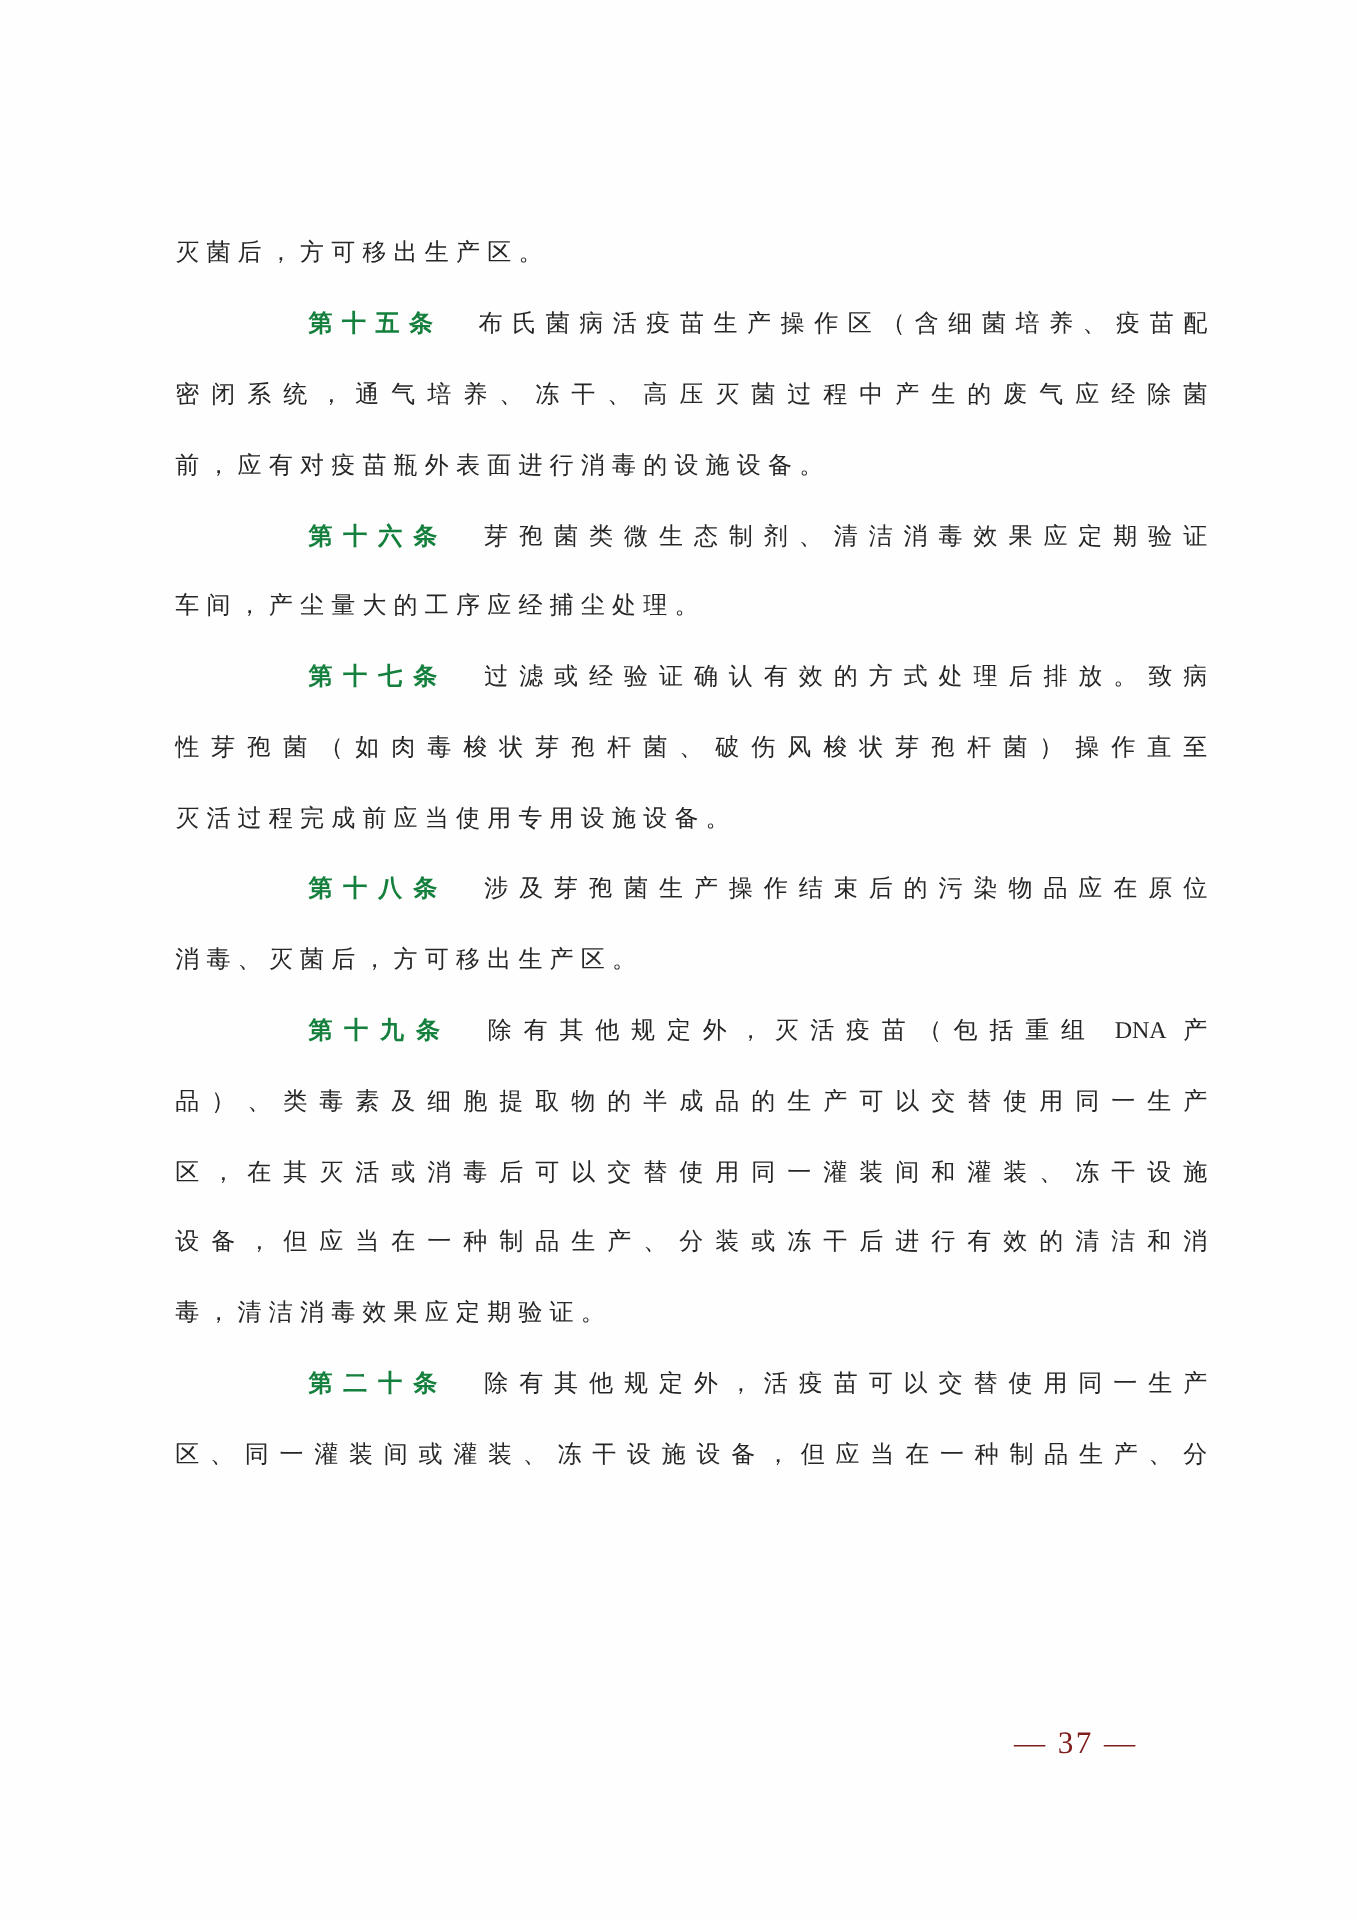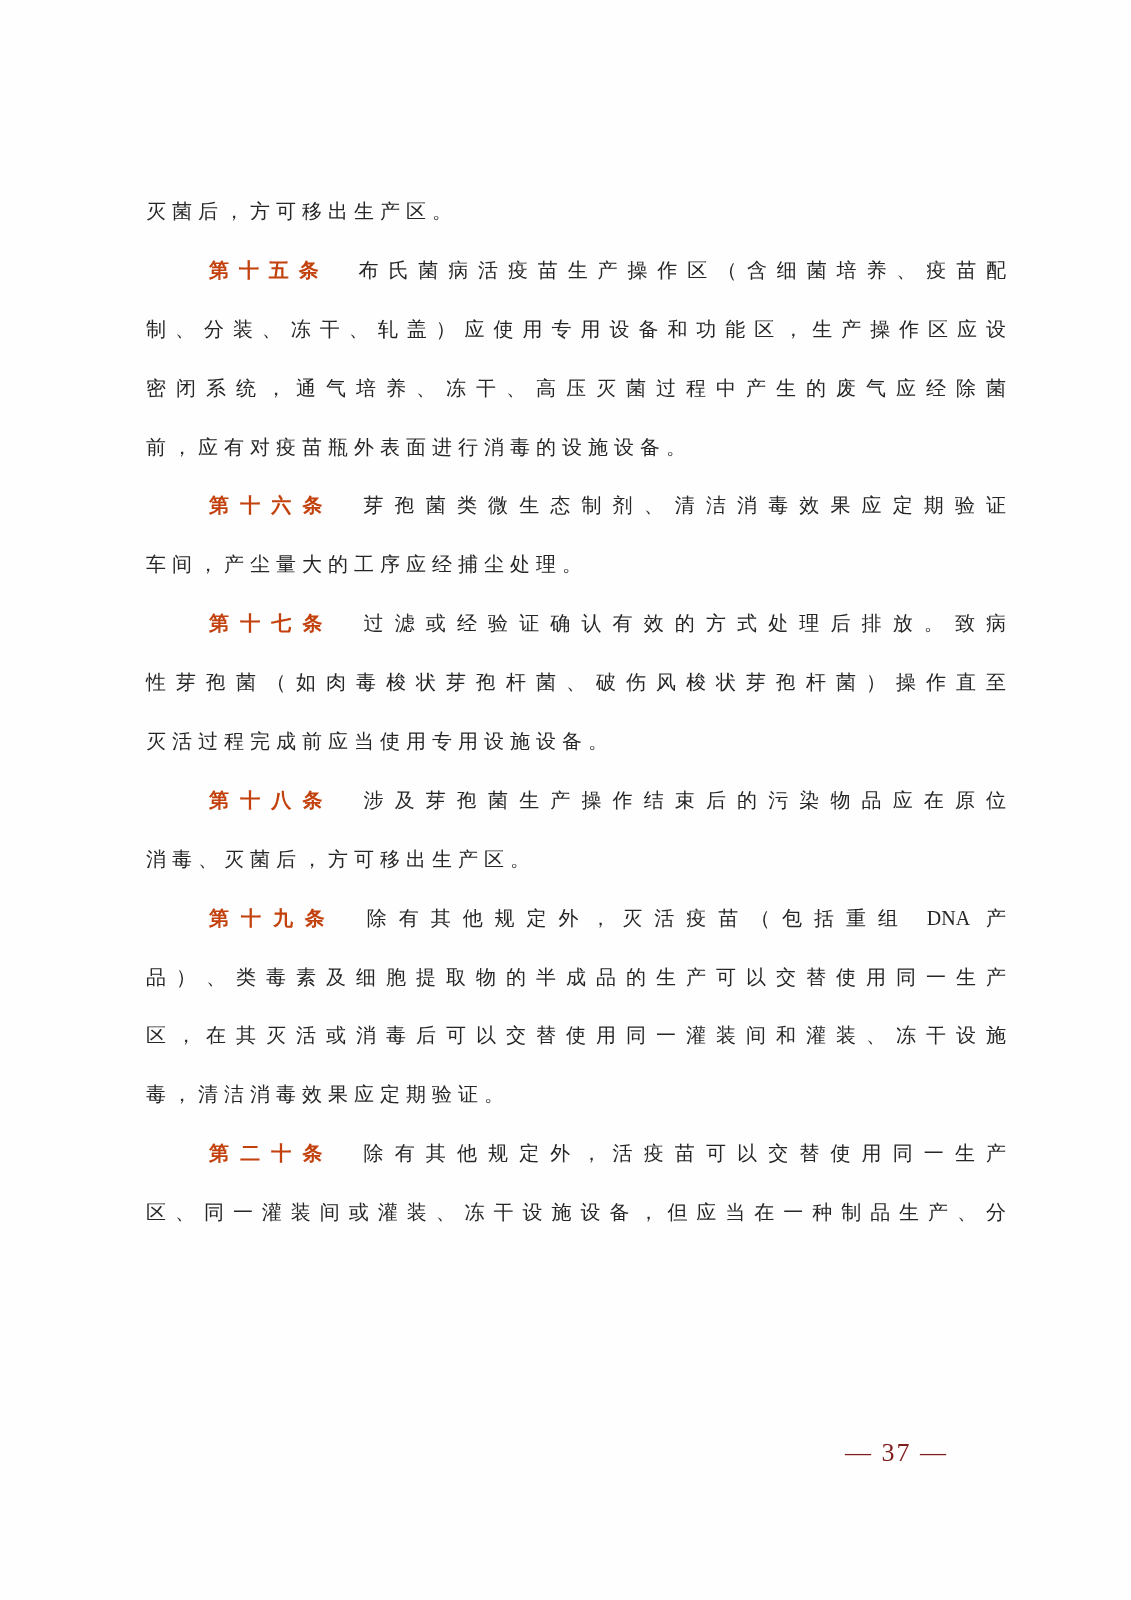--- a/index.html
+++ b/index.html
@@ -46,53 +46,54 @@
     letter-spacing: 6px;
   }
   
   .line.head {
     padding-left: 63px;
     width: 797px;
   }
   .article-head {
     font-family: "Liberation Sans", sans-serif;
     font-weight: 700;
-    color: #c2410c;
+    color: #15803d;
     margin-right: 30px;
+    margin-left: 48px;
   }
   .footer {
     position: absolute;
     left: 845px;
     top: 1438px;
     width: 125px;
     text-align: left;
     font-size: 26px;
     color: #7f1d1d;
     letter-spacing: 2px;
     line-height: 30px;
   }
 </style>
 </head>
 <body>
 
 <div class="page">
   <div class="text-block" id="text-block">
       <div class="line end"><span>灭菌后，方可移出生产区。</span></div>
       <div class="line head"><span class="article-head">第十五条</span><span>布氏菌病活疫苗生产操作区（含细菌培养、疫苗配</span></div>
-      <div class="line mid"><span>制、分装、冻干、轧盖）应使用专用设备和功能区，生产操作区应设</span></div>
       <div class="line mid"><span>密闭系统，通气培养、冻干、高压灭菌过程中产生的废气应经除菌</span></div>
       <div class="line end"><span>前，应有对疫苗瓶外表面进行消毒的设施设备。</span></div>
       <div class="line head"><span class="article-head">第十六条</span><span>芽孢菌类微生态制剂、清洁消毒效果应定期验证</span></div>
       <div class="line end"><span>车间，产尘量大的工序应经捕尘处理。</span></div>
       <div class="line head"><span class="article-head">第十七条</span><span>过滤或经验证确认有效的方式处理后排放。致病</span></div>
       <div class="line mid"><span>性芽孢菌（如肉毒梭状芽孢杆菌、破伤风梭状芽孢杆菌）操作直至</span></div>
       <div class="line end"><span>灭活过程完成前应当使用专用设施设备。</span></div>
       <div class="line head"><span class="article-head">第十八条</span><span>涉及芽孢菌生产操作结束后的污染物品应在原位</span></div>
       <div class="line end"><span>消毒、灭菌后，方可移出生产区。</span></div>
       <div class="line head"><span class="article-head">第十九条</span><span>除有其他规定外，灭活疫苗（包括重组 DNA 产</span></div>
       <div class="line mid"><span>品）、类毒素及细胞提取物的半成品的生产可以交替使用同一生产</span></div>
       <div class="line mid"><span>区，在其灭活或消毒后可以交替使用同一灌装间和灌装、冻干设施</span></div>
+      <div class="line mid"><span>设备，但应当在一种制品生产、分装或冻干后进行有效的清洁和消</span></div>
       <div class="line end"><span>毒，清洁消毒效果应定期验证。</span></div>
       <div class="line head"><span class="article-head">第二十条</span><span>除有其他规定外，活疫苗可以交替使用同一生产</span></div>
       <div class="line mid"><span>区、同一灌装间或灌装、冻干设施设备，但应当在一种制品生产、分</span></div>
     </div>
   <div class="footer">— 37 —</div>
 </div>
 
 </body></html>

